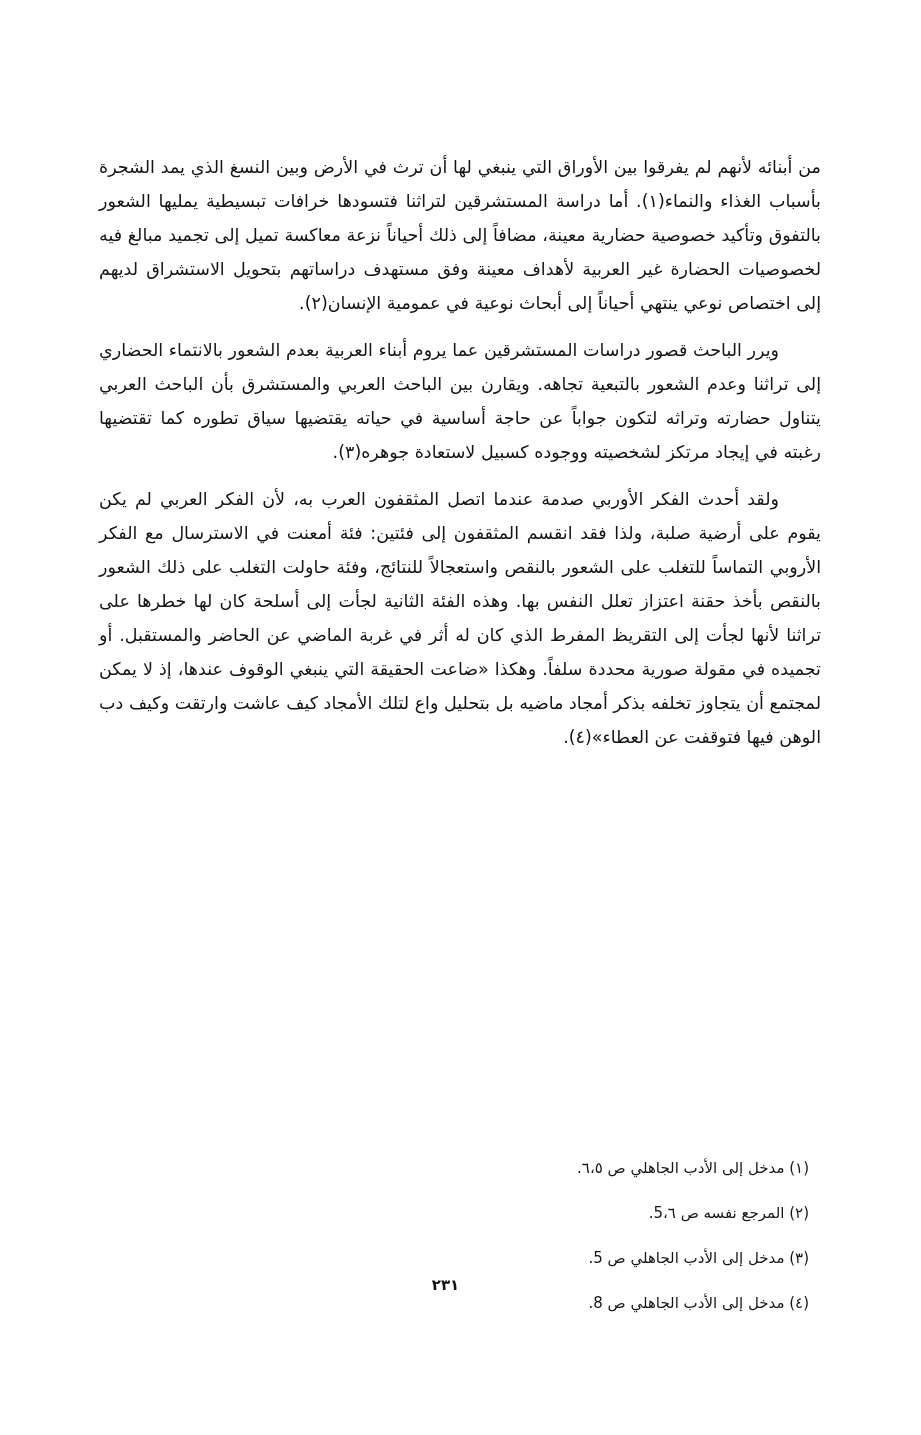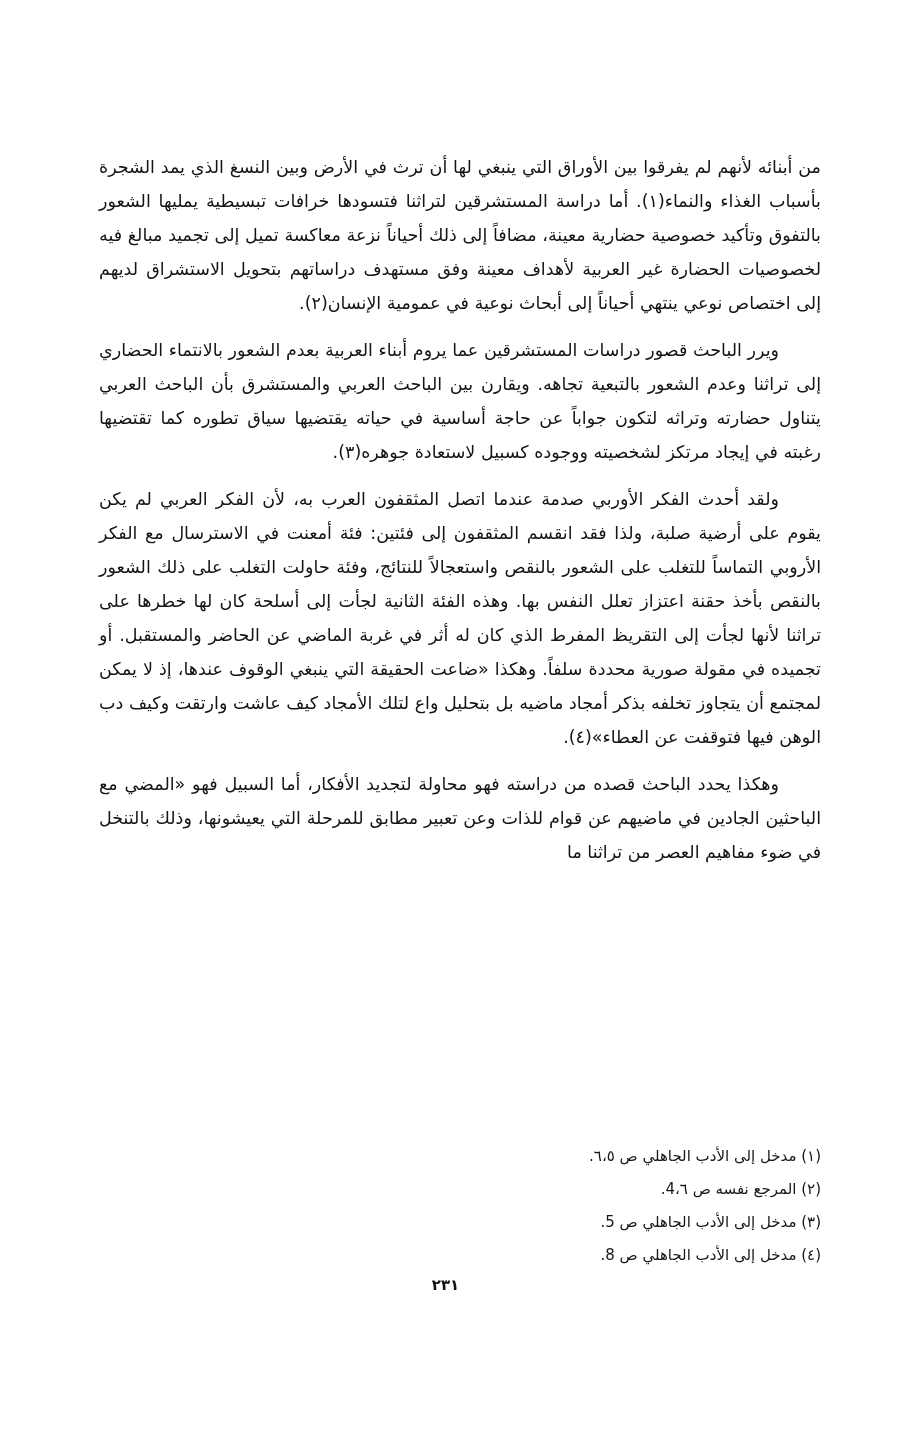--- a/index.html
+++ b/index.html
@@ -39,21 +39,21 @@
     position: absolute;
     top: 1140px;
     right: 100px;
     width: 430px;
     font-size: 15px;
     line-height: 33px;
     text-align: right;
     color: #161616;
   }
   .footnotes p {
-    margin: 0;
+    margin: 12px;
   }
   .page-number {
     position: absolute;
     top: 1276px;
     left: 0;
     right: 30px;
     text-align: center;
     font-size: 15px;
     font-weight: bold;
     letter-spacing: 2px;
@@ -62,25 +62,24 @@
 </style>
 </head>
 <body>
 
 <div class="page">
 
   <main class="text-block">
     <p>من أبنائه لأنهم لم يفرقوا بين الأوراق التي ينبغي لها أن ترث في الأرض وبين النسغ الذي يمد الشجرة بأسباب الغذاء والنماء(١). أما دراسة المستشرقين لتراثنا فتسودها خرافات تبسيطية يمليها الشعور بالتفوق وتأكيد خصوصية حضارية معينة، مضافاً إلى ذلك أحياناً نزعة معاكسة تميل إلى تجميد مبالغ فيه لخصوصيات الحضارة غير العربية لأهداف معينة وفق مستهدف دراساتهم بتحويل الاستشراق لديهم إلى اختصاص نوعي ينتهي أحياناً إلى أبحاث نوعية في عمومية الإنسان(٢).</p>
     <p class="indent">ويرر الباحث قصور دراسات المستشرقين عما يروم أبناء العربية بعدم الشعور بالانتماء الحضاري إلى تراثنا وعدم الشعور بالتبعية تجاهه. ويقارن بين الباحث العربي والمستشرق بأن الباحث العربي يتناول حضارته وتراثه لتكون جواباً عن حاجة أساسية في حياته يقتضيها سياق تطوره كما تقتضيها رغبته في إيجاد مرتكز لشخصيته ووجوده كسبيل لاستعادة جوهره(٣).</p>
     <p class="indent">ولقد أحدث الفكر الأوربي صدمة عندما اتصل المثقفون العرب به، لأن الفكر العربي لم يكن يقوم على أرضية صلبة، ولذا فقد انقسم المثقفون إلى فئتين: فئة أمعنت في الاسترسال مع الفكر الأروبي التماساً للتغلب على الشعور بالنقص واستعجالاً للنتائج، وفئة حاولت التغلب على ذلك الشعور بالنقص بأخذ حقنة اعتزاز تعلل النفس بها. وهذه الفئة الثانية لجأت إلى أسلحة كان لها خطرها على تراثنا لأنها لجأت إلى التقريظ المفرط الذي كان له أثر في غربة الماضي عن الحاضر والمستقبل. أو تجميده في مقولة صورية محددة سلفاً. وهكذا «ضاعت الحقيقة التي ينبغي الوقوف عندها، إذ لا يمكن لمجتمع أن يتجاوز تخلفه بذكر أمجاد ماضيه بل بتحليل واع لتلك الأمجاد كيف عاشت وارتقت وكيف دب الوهن فيها فتوقفت عن العطاء»(٤).</p>
-    <p class="indent">وهكذا يحدد الباحث قصده من دراسته فهو محاولة لتجديد الأفكار، أما السبيل فهو «المضي مع الباحثين الجادين في ماضيهم عن قوام للذات وعن تعبير مطابق للمرحلة التي يعيشونها، وذلك بالتنخل في ضوء مفاهيم العصر من تراثنا ما</p>
   </main>
 
   <div class="footnotes">
     <p>(١) مدخل إلى الأدب الجاهلي ص ٦،٥.</p>
-    <p>(٢) المرجع نفسه ص 4،٦.</p>
+    <p>(٢) المرجع نفسه ص 5،٦.</p>
     <p>(٣) مدخل إلى الأدب الجاهلي ص 5.</p>
     <p>(٤) مدخل إلى الأدب الجاهلي ص 8.</p>
   </div>
 
   <div class="page-number">٢٣١</div>
 
 </div>
 
 </body></html>

